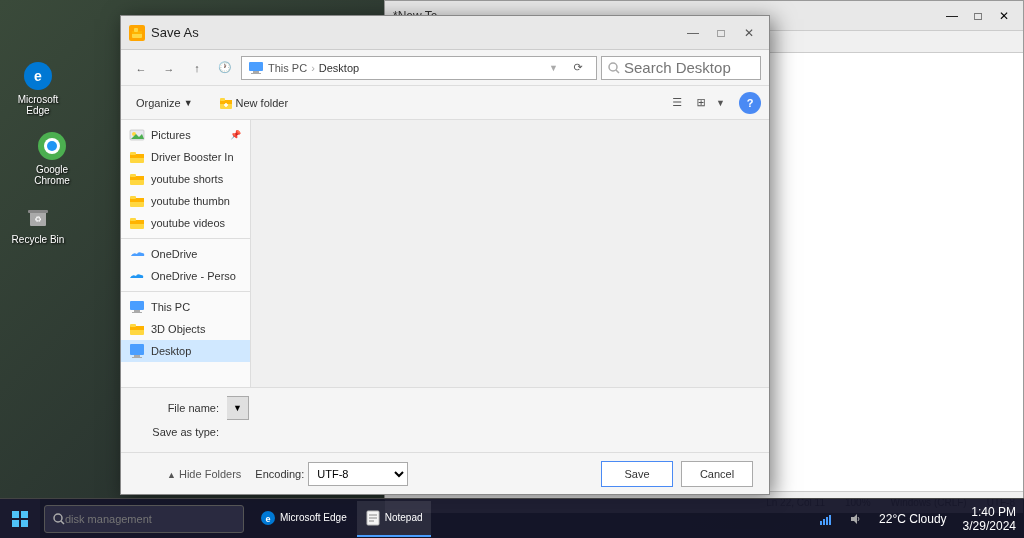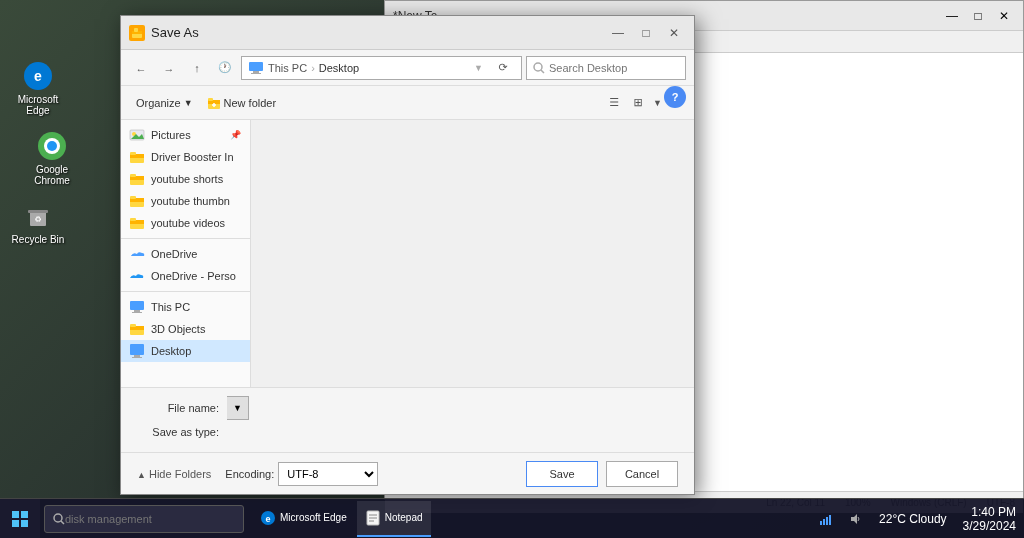--- a/index.html
+++ b/index.html
@@ -156,21 +156,21 @@
       gap: 20px;
       font-size: 10px;
       color: #555;
     }
 
     
     .saveas-dialog {
       position: absolute;
       top: 15px;
       left: 120px;
-      width: 575px;
+      width: 650px;
       height: 480px;
       background: #f0f0f0;
       border: 1px solid #888;
       box-shadow: 4px 4px 20px rgba(0,0,0,0.5);
       display: flex;
       flex-direction: column;
       z-index: 500;
     }
 
     .dialog-titlebar {
@@ -262,32 +262,33 @@
       border: 1px solid #aaa;
       background: white;
       display: flex;
       align-items: center;
       padding: 0 6px;
       gap: 4px;
     }
     .search-bar input {
       border: none;
       outline: none;
-      font-size: 11px;
+      font-size: 15px;
       width: 120px;
       color: #555;
     }
 
     
     .dialog-actionbar {
       height: 34px;
       background: #f5f5f5;
       display: flex;
+      align-items: center;
       padding: 0 8px;
-      gap: 0;
+      gap: 12px;
       border-bottom: 1px solid #ddd;
       flex-shrink: 0;
     }
     .organize-btn {
       display: flex;
       align-items: center;
       gap: 3px;
       font-size: 11px;
       color: #333;
       cursor: pointer;
@@ -769,21 +770,21 @@
         <span class="field-label">File name:</span>
         <div class="field-arrow">▼</div>
       </div>
       <div class="field-row">
         <span class="field-label">Save as type:</span>
       </div>
     </div>
 
     <div class="dialog-buttons">
       <div class="encode-area">
-        <div style="font-size:11px; cursor:pointer; color:#555; margin-right:10px;">
+        <div style="font-size:11px; cursor:pointer; color:#555; margin-right:10px;margin-left:30px;">
           <span style="font-size:9px;">▲</span>
           <span>Hide Folders</span>
         </div>
         <span class="encode-label">Encoding:</span>
         <select class="encode-select">
           <option>UTF-8</option>
         </select>
       </div>
       <button class="btn-save">Save</button>
       <button class="btn-cancel">Cancel</button>

